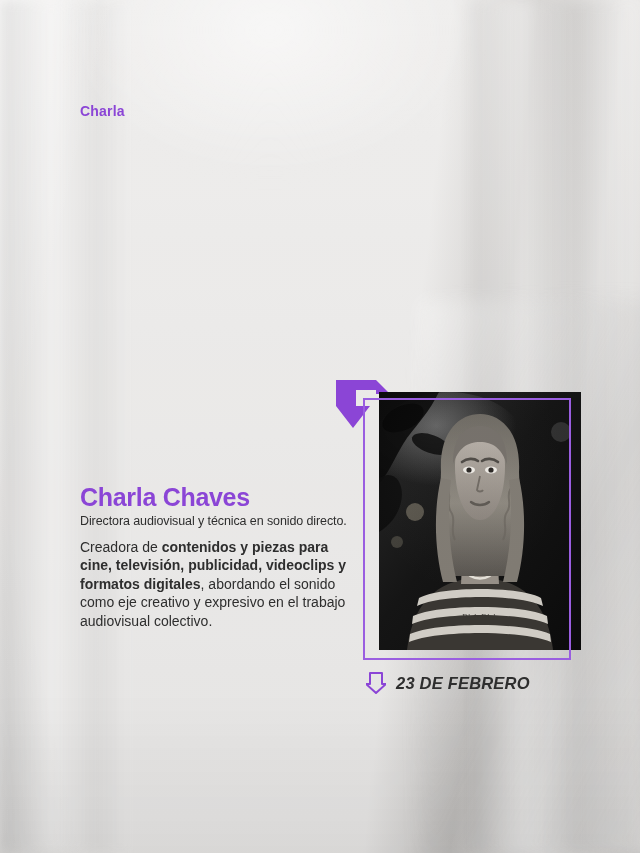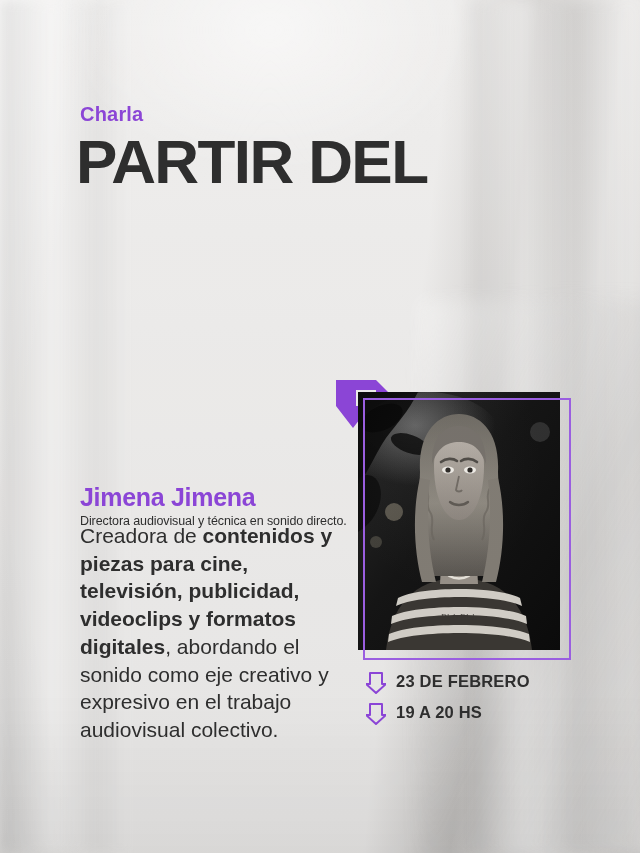--- a/index.html
+++ b/index.html
@@ -61,21 +61,21 @@
 
   .content {
     position: relative;
     z-index: 5;
   }
 
   .kicker {
     position: absolute;
     left: 80px;
     top: 103px;
-    font-size: 20px;
+    font-size: 14px;
     font-weight: bold;
     letter-spacing: 0.2px;
     color: #8b45d6;
   }
 
   .headline {
     position: absolute;
     left: 76px;
     top: 132px;
     width: 480px;
@@ -112,57 +112,59 @@
     top: 514px;
     font-size: 12.5px;
     font-weight: normal;
     color: #2e2e2e;
     letter-spacing: -0.1px;
   }
 
   .bio {
     position: absolute;
     left: 80px;
-    top: 522px;
+    top: 538px;
     width: 276px;
-    font-size: 21px;
+    font-size: 14px;
     line-height: 1.32;
     color: #2e2e2e;
   }
   .bio b { font-weight: bold; }
 
   .photo-frame {
     position: absolute;
     left: 363px;
     top: 398px;
     width: 208px;
     height: 262px;
     border: 2px solid #9a5ee0;
     box-sizing: border-box;
   }
   .photo {
     position: absolute;
-    left: 358px;
+    left: 379px;
     top: 392px;
     width: 202px;
     height: 258px;
     overflow: hidden;
     background: #1a1a1a;
   }
   .photo svg { display: block; }
 
   .meta {
     position: absolute;
     left: 366px;
     top: 672px;
   }
   .meta-row {
     display: flex;
+    align-items: center;
     margin-bottom: 9px;
     height: 22px;
+    font-style: italic;
   }
   .meta-icon {
     width: 20px;
     height: 22px;
     margin-right: 10px;
     flex: 0 0 20px;
   }
   .meta-text {
     font-size: 16.5px;
     font-weight: bold;
@@ -179,31 +181,30 @@
   <div class="fold fold-b"></div>
   <div class="fold fold-c"></div>
   <div class="fold fold-e"></div>
   <div class="fold fold-d"></div>
 
   <div class="content">
 
     <div class="kicker">Charla</div>
 
     <div class="headline">
-      <div>PARTIR DEL</div>
     </div>
 
     <div class="arrow-mark">
       <svg width="62" height="56" viewBox="0 0 62 56" xmlns="http://www.w3.org/2000/svg">
         <path d="M4 30 L4 4 L44 4 L44 14 L24 14 L24 30 L38 30 L21 52 L4 30 Z" fill="#8b45d6"></path>
         <path d="M44 4 L58 18 L44 18 Z" fill="#8b45d6"></path>
       </svg>
     </div>
 
-    <div class="speaker-name">Jimena Jimena</div>
+    <div class="speaker-name">Charla Chaves</div>
     <div class="speaker-role">Directora audiovisual y técnica en sonido directo.</div>
 
     <div class="bio">
       <span>Creadora de </span><b>contenidos y piezas para cine, televisión, publicidad, videoclips y formatos digitales</b><span>, abordando el sonido como eje creativo y expresivo en el trabajo audiovisual colectivo.</span>
     </div>
 
     <div class="photo">
       <svg width="202" height="258" viewBox="0 0 202 258" xmlns="http://www.w3.org/2000/svg">
         <defs>
           <linearGradient id="bgGrad" x1="0" y1="0" x2="1" y2="1">
@@ -294,24 +295,16 @@
 
     <div class="meta">
       <div class="meta-row">
         <span class="meta-icon">
           <svg width="20" height="22" viewBox="0 0 20 22" xmlns="http://www.w3.org/2000/svg">
             <path d="M16 1 L16 12 L20 12 L10 21 L0 12 L4 12 L4 1 Z" fill="none" stroke="#8b45d6" stroke-width="2" stroke-linejoin="round"></path>
           </svg>
         </span>
         <span class="meta-text">23 DE FEBRERO</span>
       </div>
-      <div class="meta-row">
-        <span class="meta-icon">
-          <svg width="20" height="22" viewBox="0 0 20 22" xmlns="http://www.w3.org/2000/svg">
-            <path d="M16 1 L16 12 L20 12 L10 21 L0 12 L4 12 L4 1 Z" fill="none" stroke="#8b45d6" stroke-width="2" stroke-linejoin="round"></path>
-          </svg>
-        </span>
-        <span class="meta-text">19 A 20 HS</span>
-      </div>
     </div>
 
   </div>
 </div>
 
 </body></html>

